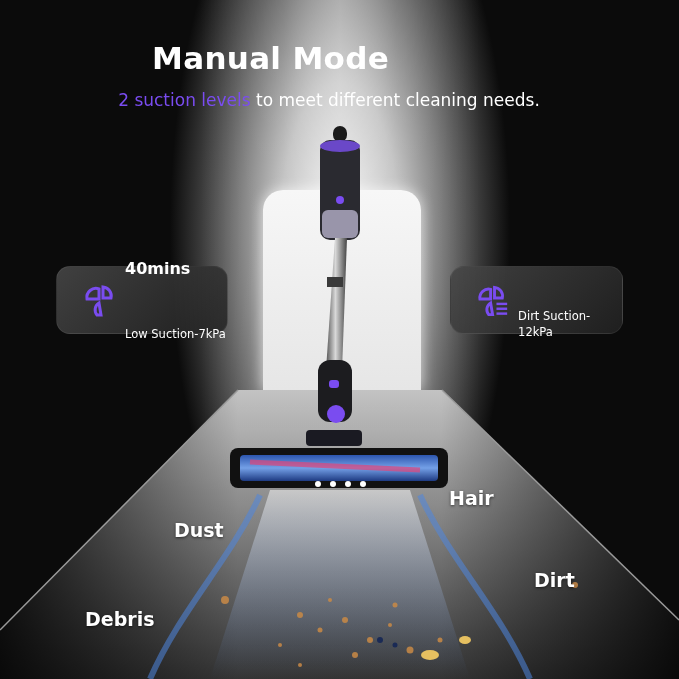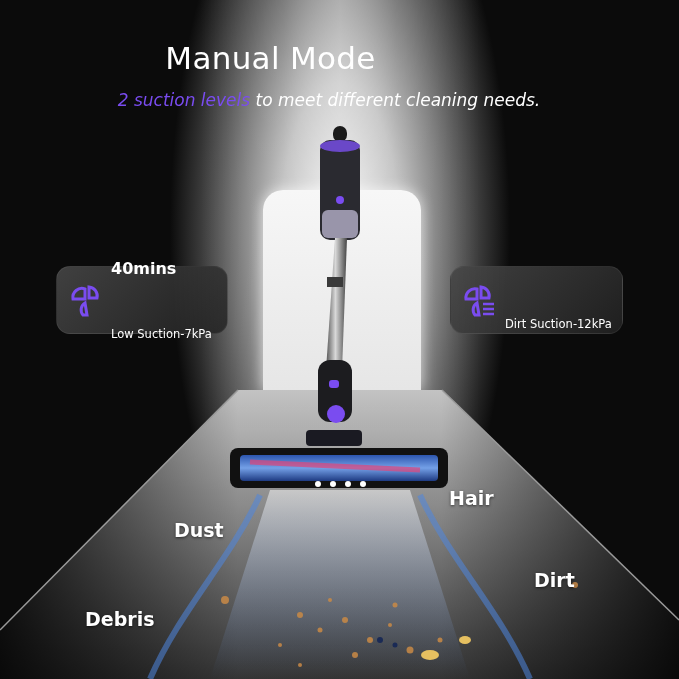--- a/index.html
+++ b/index.html
@@ -4,26 +4,26 @@
 <style>
   html, body { margin:0; padding:0; }
   body { width:679px; height:679px; overflow:hidden; background:#0a0a0a; font-family:"DejaVu Sans", sans-serif; }
   .stage { position:relative; width:679px; height:679px; overflow:hidden;
     background: radial-gradient(ellipse 170px 420px at 340px 230px, #f2f2f2 0%, #bdbdbd 35%, #5a5a5a 70%, rgba(20,20,20,0) 100%), #0b0b0b; }
   .beam { position:absolute; left:200px; top:0; width:280px; height:420px;
     background: linear-gradient(90deg, rgba(0,0,0,0) 0%, rgba(255,255,255,0.12) 30%, rgba(255,255,255,0.35) 50%, rgba(255,255,255,0.12) 70%, rgba(0,0,0,0) 100%); }
   .doorway { position:absolute; left:263px; top:190px; width:158px; height:200px; border-radius:20px 20px 0 0;
     background: linear-gradient(180deg,#f7f7f7,#e6e6e6); box-shadow: 0 0 14px rgba(255,255,255,0.7); }
   .floor { position:absolute; left:0; top:0; width:679px; height:679px; }
-  .title { position:absolute; top:40px; left:0; width:541px; text-align:center; color:#fff; font-weight:normal; font-size:31px; letter-spacing:0.3px; }
-  .subtitle { position:absolute; top:90px; left:0; width:658px; text-align:center; color:#fff; font-size:17px;font-style:italic; }
+  .title { position:absolute; top:40px; left:0; width:541px; text-align:center; color:#fff; font-weight:bold; font-size:31px; letter-spacing:0.3px; }
+  .subtitle { position:absolute; top:90px; left:0; width:658px; text-align:center; color:#fff; font-size:17px; }
   .subtitle .accent { color:#7a4cf0; }
   .card { position:absolute; top:266px; height:68px; border-radius:14px;
     background: linear-gradient(135deg, rgba(70,70,70,0.9), rgba(35,35,35,0.85)); border:1px solid rgba(255,255,255,0.06);
-    display:flex; align-items:center; box-sizing:border-box; padding-left:12px; }
+    display:flex; align-items:center; box-sizing:border-box; padding-left:26px; }
   .card.left { left:56px; width:172px; }
   .card.right { left:450px; width:173px; }
   .card .icon { width:34px; height:34px; margin-right:8px; }
   .card .big { color:#fff; font-weight:bold; font-size:16px; line-height:19px; }
   .card .small { color:#fff; font-size:11.5px; line-height:16px;margin-top:48px; }
   .label { position:absolute; color:#fff; font-weight:bold; font-size:19px; text-shadow:0 1px 3px rgba(0,0,0,0.6);text-align:right; }
   .vac { position:absolute; left:0; top:0; }
 </style>
 </head>
 <body>

